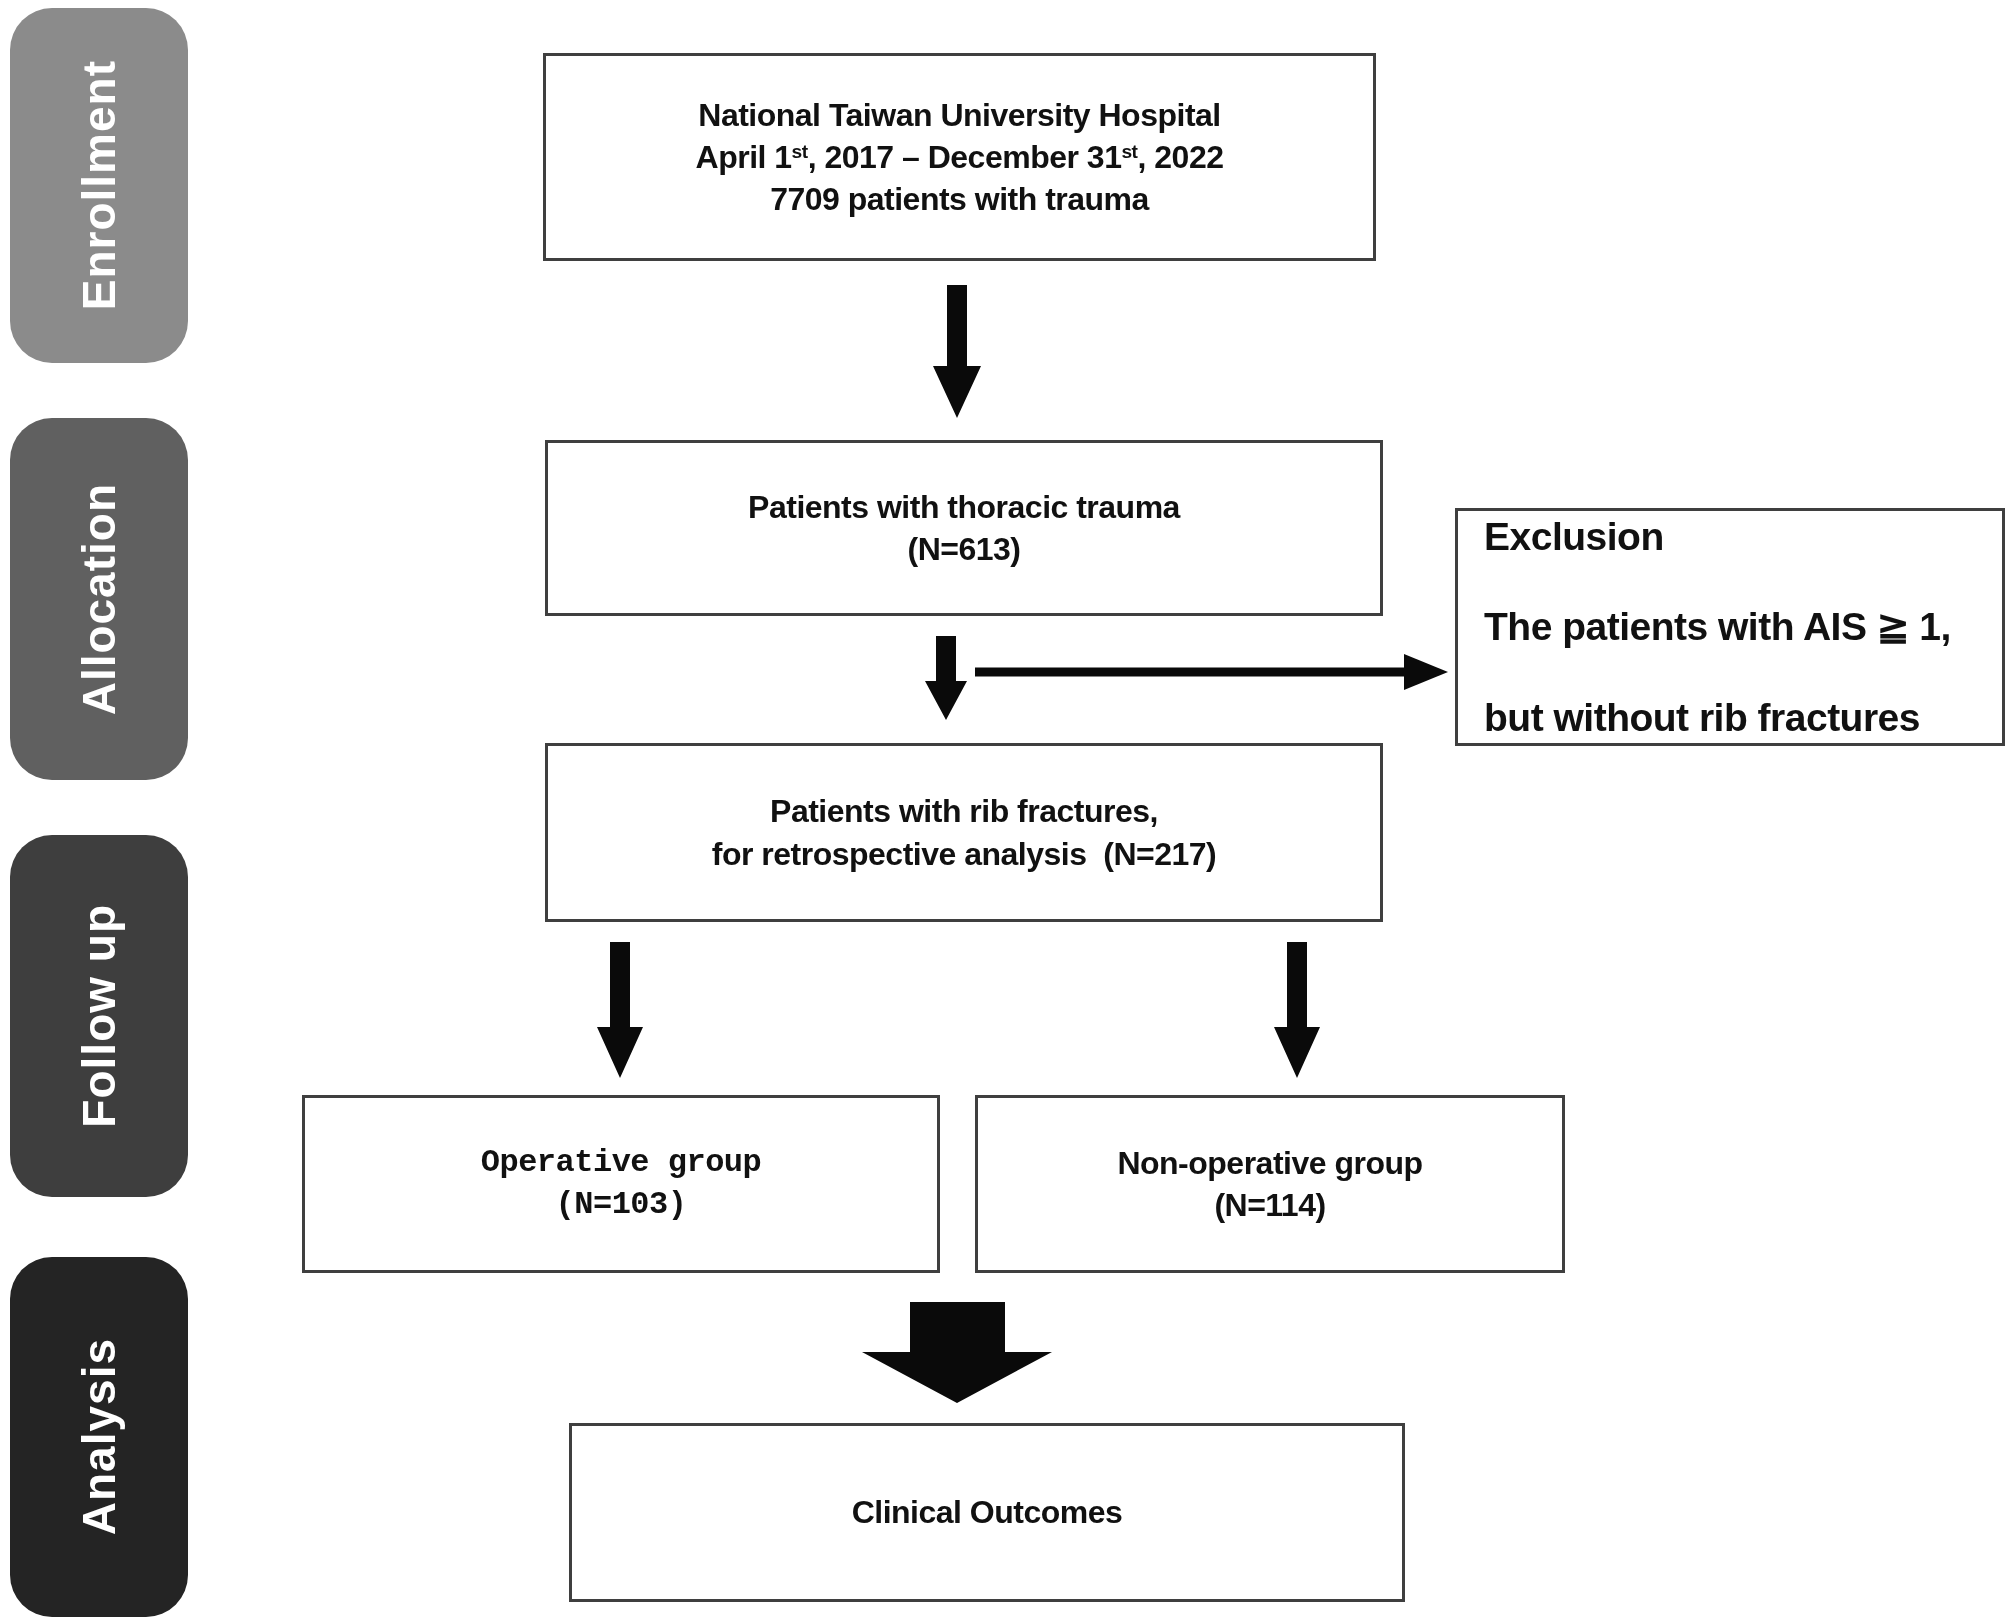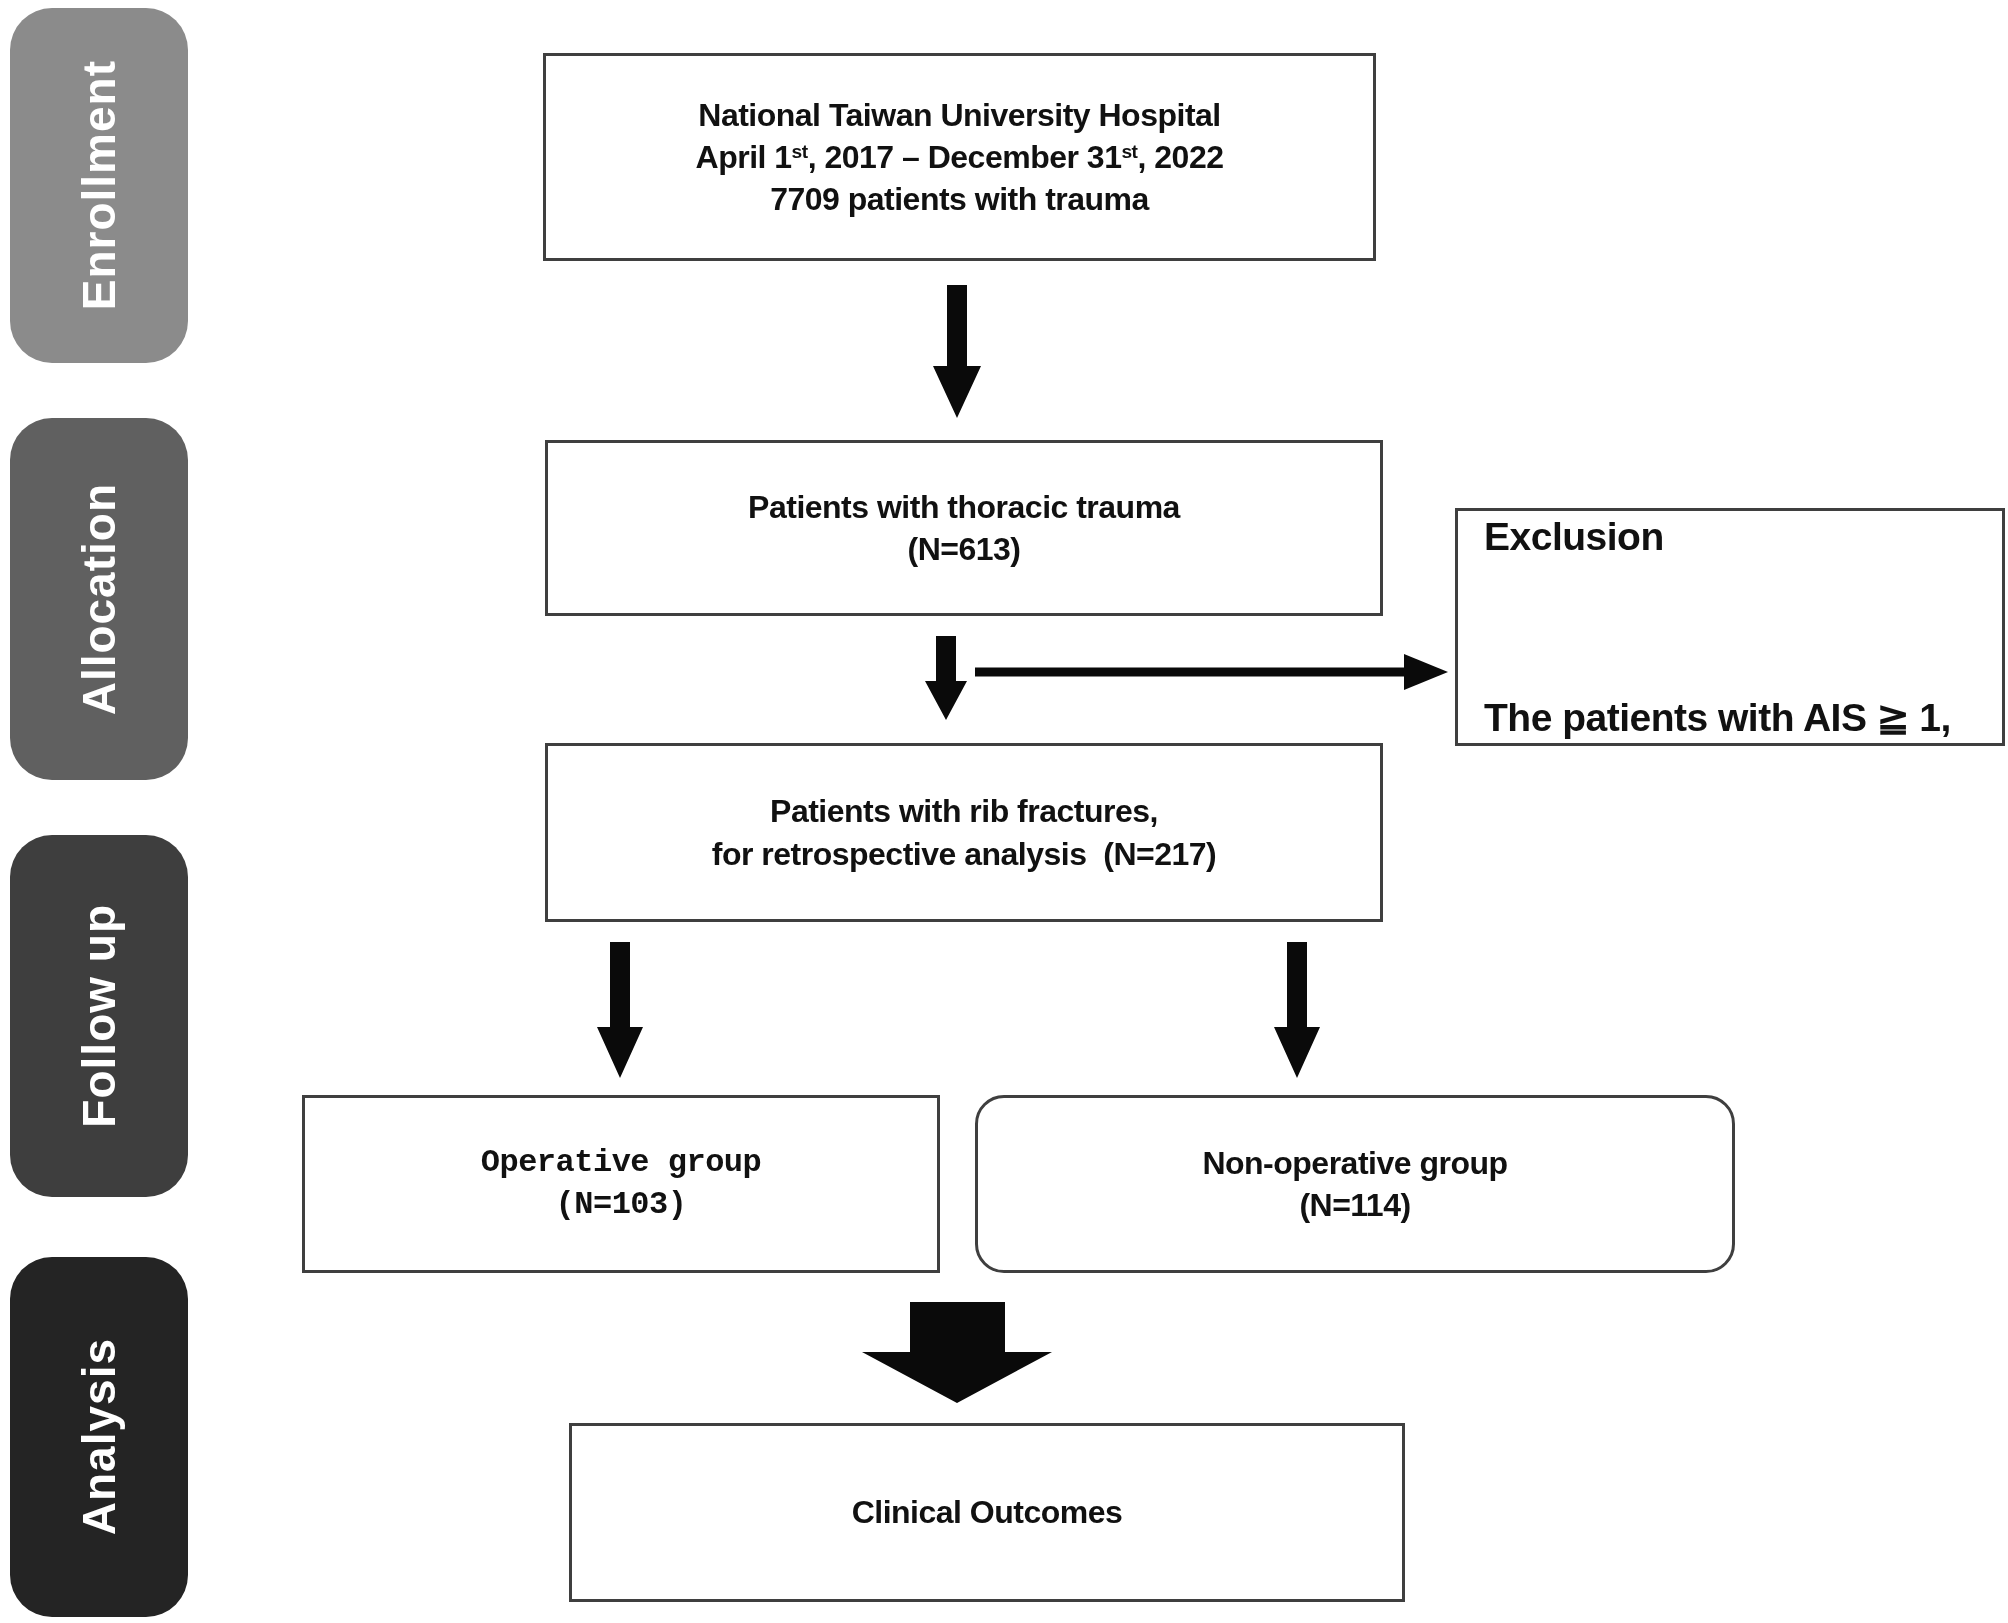--- a/index.html
+++ b/index.html
@@ -63,21 +63,21 @@
     top: -0.5em;
     font-weight: 700;
   }
   .box-enrollment     { left: 543px;  top: 53px;   width: 833px; height: 208px; }
   .box-thoracic       { left: 545px;  top: 440px;  width: 838px; height: 176px; }
   .box-exclusion      { left: 1455px; top: 508px;  width: 550px; height: 238px;
                         align-items: flex-start; padding-left: 26px; justify-content: space-between; }
   .box-exclusion .line { font-size: 39px; text-align: left; }
   .box-rib            { left: 545px;  top: 743px;  width: 838px; height: 179px; }
   .box-operative      { left: 302px;  top: 1095px; width: 638px; height: 178px; font-family: Liberation Mono, monospace; }
-  .box-non-operative  { left: 975px;  top: 1095px; width: 760px; height: 178px; border-radius: 29px; }
+  .box-non-operative  { left: 975px;  top: 1095px; width: 590px; height: 178px; }
   .box-outcomes       { left: 569px;  top: 1423px; width: 836px; height: 179px; }
 
   .arrow-layer {
     position: absolute;
     left: 0; top: 0;
     width: 2008px;
     height: 1623px;
     color: #0a0a0a;
     pointer-events: none;
   }
@@ -107,20 +107,21 @@
   </div>
 
   <div class="box box-thoracic">
     <div class="line">Patients with thoracic trauma</div>
     <div class="line">(N=613)</div>
   </div>
 
   <div class="box box-exclusion">
     <div class="line">Exclusion</div>
     <div class="line">The patients with AIS ≧ 1,</div>
+    <div class="line">but without rib fractures</div>
   </div>
 
   <div class="box box-rib">
     <div class="line">Patients with rib fractures,</div>
     <div class="line">for retrospective analysis  (N=217)</div>
   </div>
 
   <div class="box box-operative">
     <div class="line">Operative group</div>
     <div class="line">(N=103)</div>

